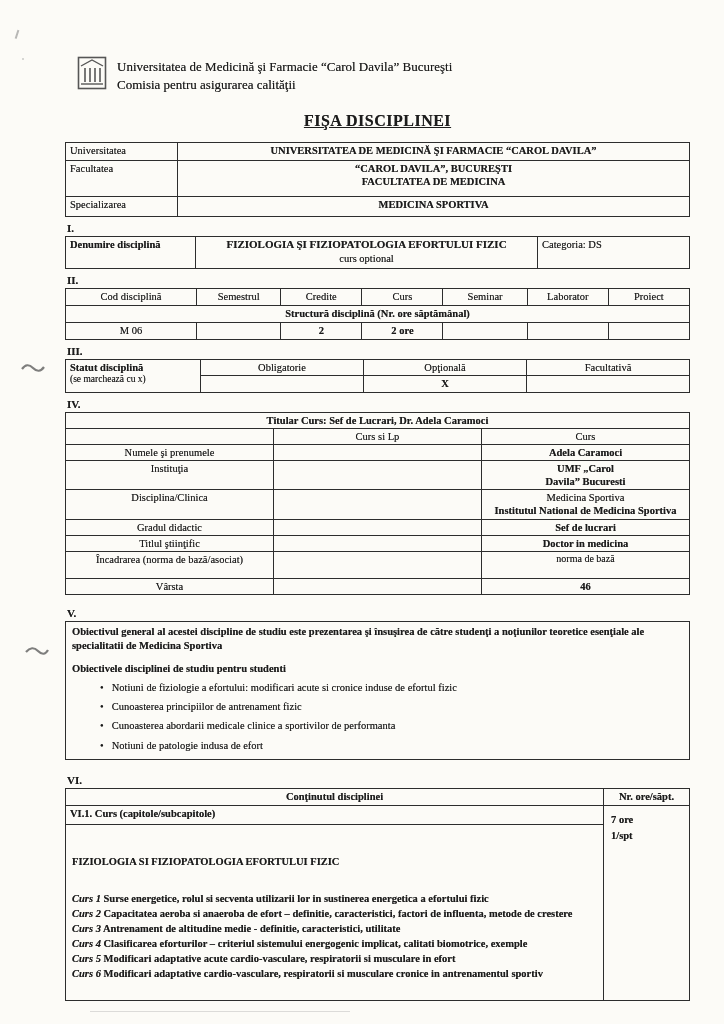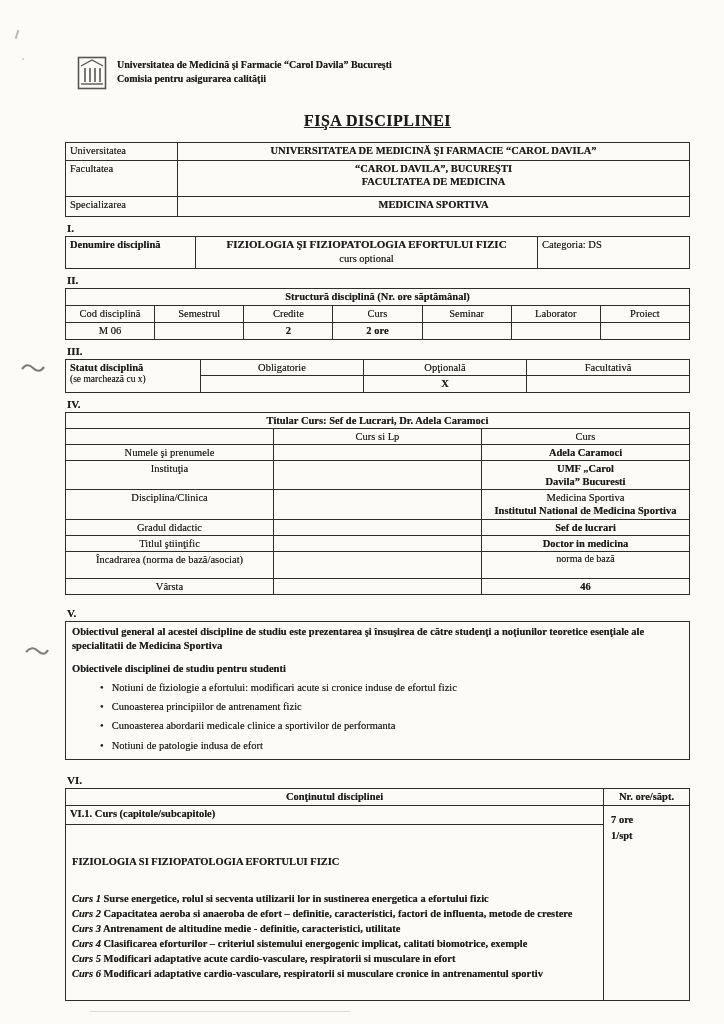--- a/index.html
+++ b/index.html
@@ -11,21 +11,21 @@
     color: #1c1c1c;
     position: relative;
     overflow: hidden;
     text-shadow: 0 0 0.4px rgba(30,30,30,0.65);
   }
   .content { position: absolute; left: 65px; top: 56px; width: 625px; }
 
   
   .header-block { display: flex; align-items: flex-start; gap: 10px; margin-left: 12px; height: 38px; }
   .logo { width: 30px; height: 34px; flex: 0 0 auto; opacity: .85; filter: blur(.3px); }
-  .header-lines { font-size: 10px; font-weight: bold; line-height: 1.4; padding-top: 2px; }
+  .header-lines { font-size: 13px; font-weight: normal; line-height: 1.4; padding-top: 2px; }
 
   .doc-title { text-align: center; font-weight: bold; font-size: 16px; text-decoration: underline; margin-top: 18px; letter-spacing: .5px; }
 
   
   .tbl { width: 100%; border-collapse: collapse; font-size: 10.5px; color: #1c1c1c; table-layout: fixed; }
   .tbl td { border: 1px solid #2d2d2d; padding: 1px 4px; vertical-align: top; line-height: 1.25; overflow: hidden; }
   .b { font-weight: bold; }
   .c { text-align: center; }
   .vm { vertical-align: middle; }
   .sec-num { font-weight: bold; font-size: 11px; margin: 5px 0 2px 2px; line-height: 1.1; }
@@ -146,30 +146,30 @@
       </td>
       <td class="w-cat">Categoria: DS</td>
     </tr>
   </tbody>
     </table>
 
   <div class="sec-num">II.</div>
   <table class="tbl t2">
     <tbody>
         <tr>
-      <td colspan="7" class="b c">Structură disciplină (Nr. ore săptămânal)</td>
-    </tr>
-    <tr>
       <td class="c" style="width:21%">Cod disciplină</td>
       <td class="c" style="width:13.5%">Semestrul</td>
       <td class="c" style="width:13%">Credite</td>
       <td class="c" style="width:13%">Curs</td>
       <td class="c" style="width:13.5%">Seminar</td>
       <td class="c" style="width:13%">Laborator</td>
       <td class="c" style="width:13%">Proiect</td>
+    </tr>
+    <tr>
+      <td colspan="7" class="b c">Structură disciplină (Nr. ore săptămânal)</td>
     </tr>
     <tr>
       <td class="c">M 06</td>
       <td class="c"></td>
       <td class="b c">2</td>
       <td class="b c">2 ore</td>
       <td class="c"></td>
       <td class="c"></td>
       <td class="c"></td>
     </tr>

